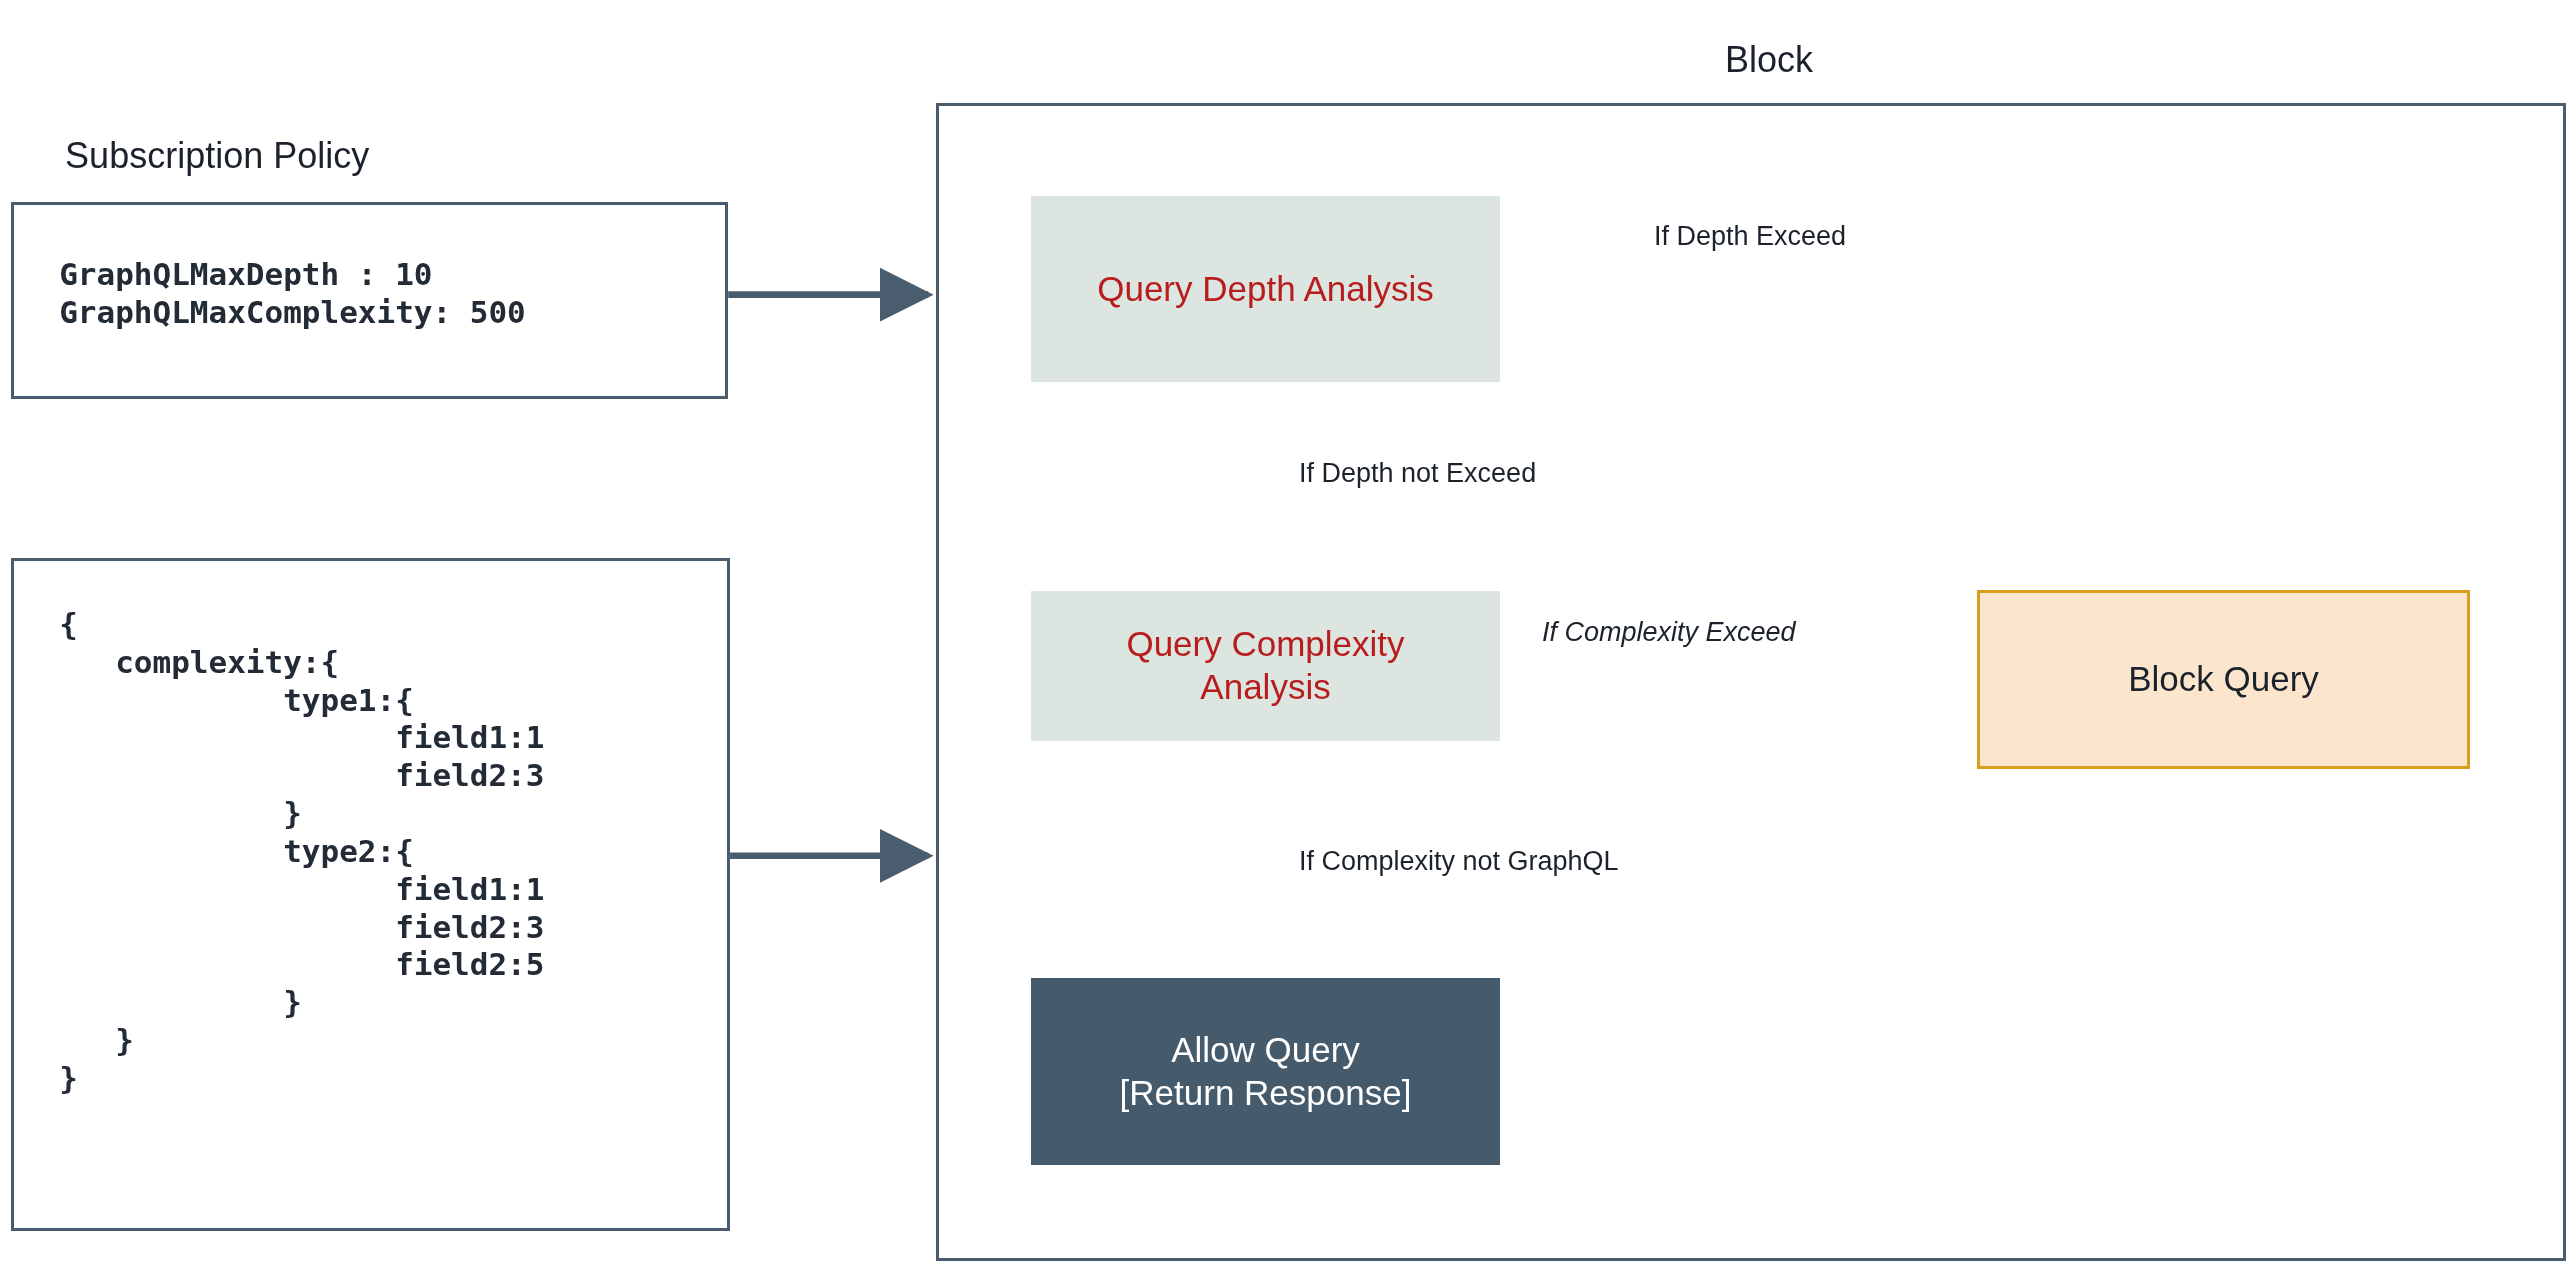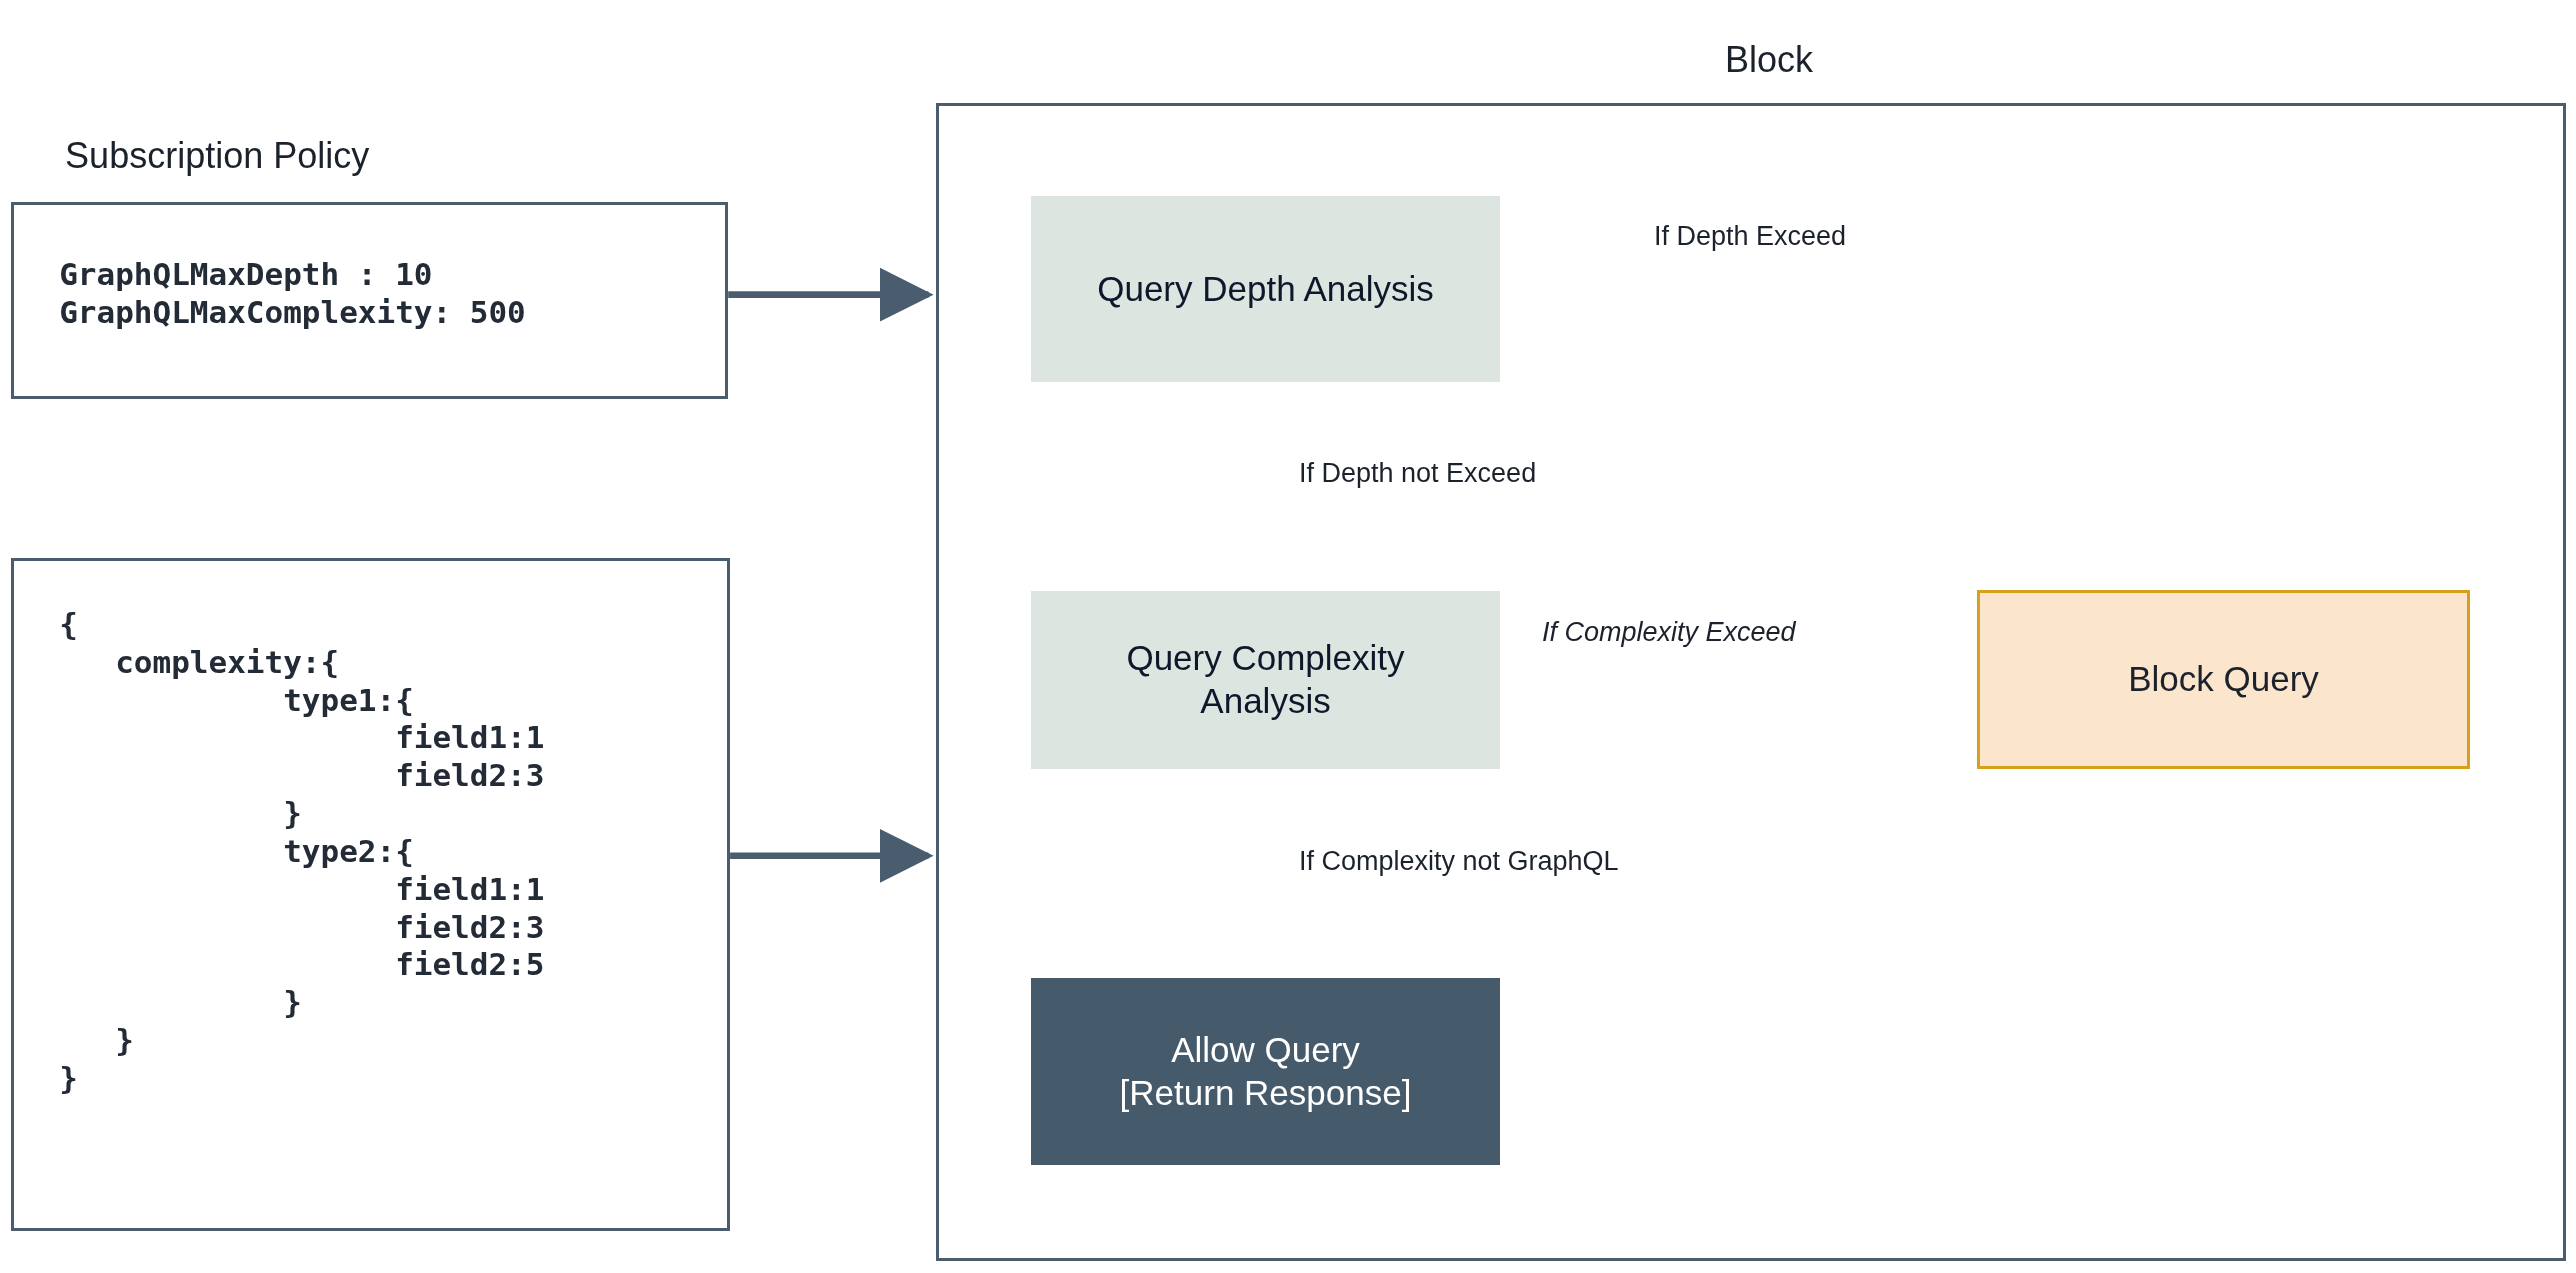--- a/index.html
+++ b/index.html
@@ -51,21 +51,21 @@
   }
 
   
   .node {
     display: flex;
     align-items: center;
     justify-content: center;
     text-align: center;
     font-size: 35px;
     line-height: 1.22;
-    color: #0f172a;
+    color: #b91c1c;
     padding: 3.7px 9.4px;
   }
   .node-sage   { background: #dce5e0; border: 0; }
   .node-dark   { background: #455a6b; color: #ffffff; }
   .node-block  { background: #fce5cd; border: 3.7px solid #d6a01d; color: #1b222b; }
 
   
   .edge-label {
     font-size: 27px;
     color: #1b222b;
@@ -132,21 +132,21 @@
   </div>
 
   <div class="abs caption" style="left:1535px; top:42px; width:468px;">Block</div>
 
   <div class="abs model-box" style="left:936px; top:103px; width:1630px; height:1158px;"></div>
 
   <div class="abs node node-sage" style="left:1031px; top:196px; width:469px; height:186px;">
     <span>Query Depth Analysis</span>
   </div>
 
-  <div class="abs node node-sage" style="left:1031px; top:591px; width:469px; height:178px; white-space:pre-line;">
+  <div class="abs node node-sage" style="left:1031px; top:591px; width:469px; height:150px; white-space:pre-line;">
     <span style="white-space:pre-line;">Query Complexity
 Analysis</span>
   </div>
 
   <div class="abs node node-dark" style="left:1031px; top:978px; width:469px; height:187px; flex-direction:column;">
     <span>Allow Query</span>
     <span>[Return Response]</span>
   </div>
 
   <div class="abs node node-block" style="left:1977px; top:590px; width:493px; height:179px;">

